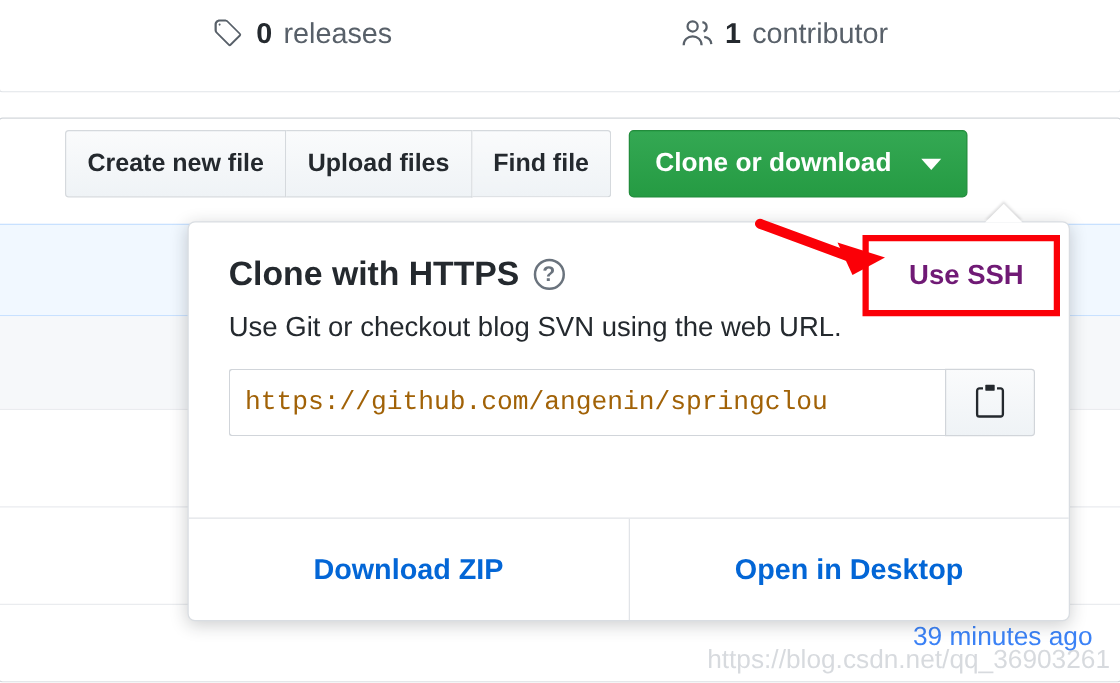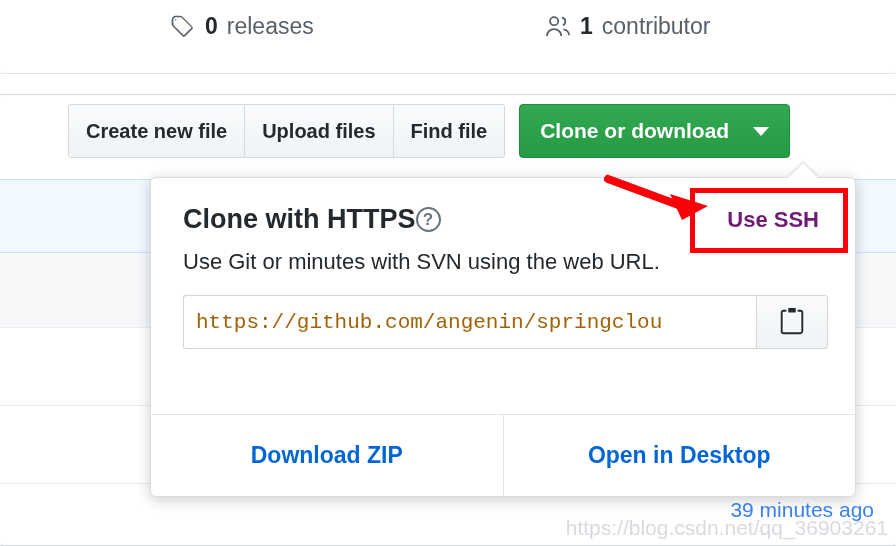--- a/index.html
+++ b/index.html
@@ -66,21 +66,21 @@
     right: 22px;
     top: 498px;
     font-size: 21px;
     color: #3b82f6;
     white-space: nowrap;
   }
 
   
   .toolbar {
     position: absolute;
-    left: 28px; top: 104px;
+    left: 12px; top: 104px;
     display: flex;
     align-items: flex-start;
     padding-left: 40px;
   }
   .btn-group { display: flex; }
   .btn {
     font-family: "Liberation Sans", sans-serif;
     font-size: 20px;
     font-weight: bold;
     color: #24292e;
@@ -143,20 +143,21 @@
   }
   .dd-body { padding: 26px 30px 0 32px; position: relative; }
   .dd-title-row {
     display: flex;
     align-items: center;
     justify-content: space-between;
   }
   .dd-title {
     display: flex;
     align-items: center;
+    gap: 11px;
     font-size: 27px;
     font-weight: bold;
     color: #24292e;
     white-space: nowrap;
   }
   .help-icon {
     width: 25px; height: 25px;
     border: 2px solid #6a737d;
     border-radius: 50%;
     color: #6a737d;
@@ -311,21 +312,21 @@
 
   <div class="dropdown">
     <div class="dd-body">
       <div class="dd-title-row">
         <div class="dd-title">
           <span>Clone with HTTPS</span>
           <span class="help-icon">?</span>
         </div>
         <a class="dd-ssh-link">Use SSH</a>
       </div>
-      <div class="dd-desc">Use Git or minutes with SVN using the web URL.</div>
+      <div class="dd-desc">Use Git or checkout blog SVN using the web URL.</div>
       <div class="url-row">
         <input class="url-input" type="text" readonly="" value="https://github.com/angenin/springclou" style="">
         <button class="copy-btn">
           <span>
             <svg width="30" height="30" viewBox="0 0 16 16" fill="#24292e">
               <path d="M2 3.5C2 2.67 2.67 2 3.5 2H5v1H3.5a.5.5 0 00-.5.5v10a.5.5 0 00.5.5h9a.5.5 0 00.5-.5v-10a.5.5 0 00-.5-.5H11V2h1.5c.83 0 1.5.67 1.5 1.5v10c0 .83-.67 1.5-1.5 1.5h-9A1.5 1.5 0 012 13.5v-10z"></path>
               <path d="M6 1.25c0-.14.11-.25.25-.25h3.5c.14 0 .25.11.25.25v2a.25.25 0 01-.25.25h-3.5A.25.25 0 016 3.25v-2z"></path>
             </svg>
           </span>
         </button>

